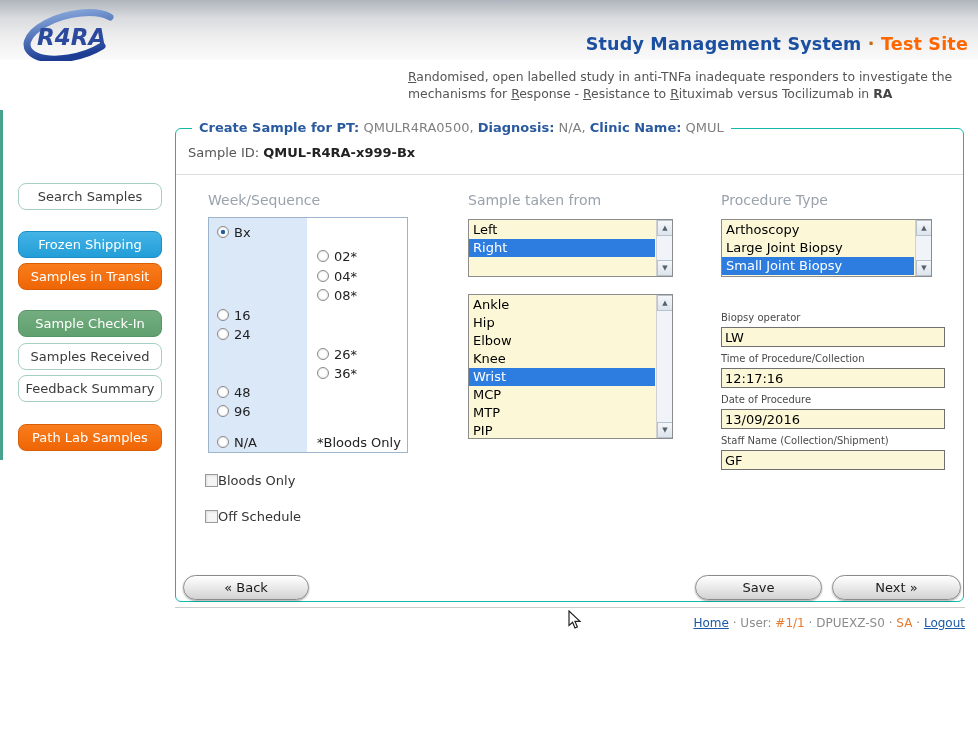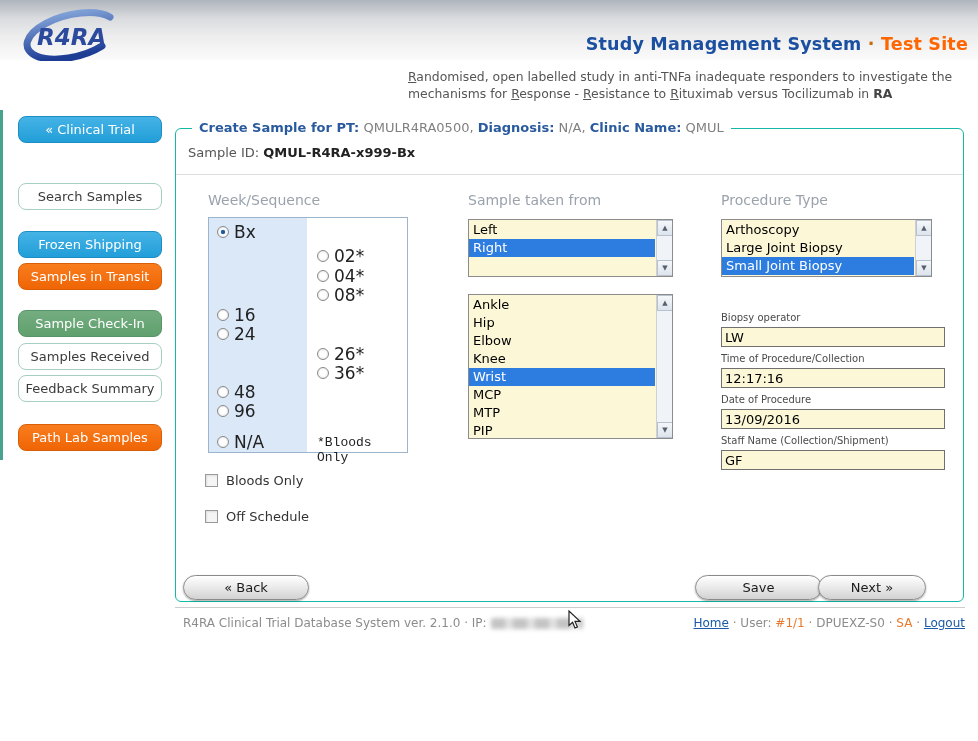--- a/index.html
+++ b/index.html
@@ -43,24 +43,24 @@
   .section-label { position:absolute; color:#9aa2ac; font-size:14px; }
   
   .week-box { position:absolute; left:32px; top:88px; width:200px; height:236px;
     border:1px solid #9cb4cc; background:#fff; }
   .week-blue { position:absolute; left:0; top:0; width:98px; height:100%; background:#dbe8f8; }
   .radio-row { position:absolute; height:14px; display:flex; align-items:center; gap:5px; }
   .radio { width:12px; height:12px; border:1px solid #8a8a8a; border-radius:50%;
     background:radial-gradient(#fff 40%,#dcdcdc); position:relative; flex:none; }
   .radio.sel::after { content:""; position:absolute; left:3px; top:3px; width:4px; height:4px;
     border-radius:50%; background:#1d5a9e; box-shadow:0 0 1px #1d5a9e; }
-  .radio-label { font-size:17px; color:#222; }
-  .footnote { position:absolute; left:108px; top:217px; font-size:13px; color:#222;font-family:Liberation Mono, monospace; }
-  
-  .check-row { position:absolute; left:29px; display:flex; align-items:center; gap:8px; }
+  .radio-label { font-size:13px; color:#222; }
+  .footnote { position:absolute; left:108px; top:217px; font-size:13px; color:#222; }
+  
+  .check-row { position:absolute; left:29px; display:flex; align-items:center; }
   .checkbox { width:13px; height:13px; border:1px solid #9a9a9a; background:#f5f5f5;
     box-shadow:inset 1px 1px 2px #ddd; flex:none; }
   .check-label { font-size:13px; color:#333; }
   
   .listbox { position:absolute; border:1px solid #8c8c8c; background:#fcf8d7; overflow:hidden; }
   .list-rows { position:absolute; left:0; top:1px; right:17px;border-radius:11px; }
   .list-item { height:18px; line-height:18px; padding-left:4px; font-size:13px; color:#000;
     white-space:nowrap; cursor:default; }
   .list-item.sel { background:#2d7ce0; color:#fff; }
   .vscroll { position:absolute; right:0; top:0; bottom:0; width:16px; background:#f0f4f8;
@@ -110,21 +110,20 @@
     <span class="title-main">Study Management System</span>
     <span class="title-sep">·</span>
     <span class="title-site">Test Site</span>
   </div>
   <div class="subtitle">
     <span class="ru">R</span><span>andomised, open labelled study in anti-TNFa inadequate responders to investigate the</span><br>
     <span>mechanisms for </span><span class="ru">R</span><span>esponse - </span><span class="ru">R</span><span>esistance to </span><span class="ru">R</span><span>ituximab versus Tocilizumab in </span><span class="rb">RA</span>
   </div>
 
   <div class="left-strip"></div>
-  <div class="side-btn side-blue" style="top:116px">« Clinical Trial</div>
   <div class="side-btn side-white" style="top:183px">Search Samples</div>
   <div class="side-btn side-blue" style="top:231px">Frozen Shipping</div>
   <div class="side-btn side-orange" style="top:263px">Samples in Transit</div>
   <div class="side-btn side-green" style="top:294px">Sample Check-In</div>
   <div class="side-btn side-white" style="top:343px">Samples Received</div>
   <div class="side-btn side-white" style="top:375px">Feedback Summary</div>
   <div class="side-btn side-orange" style="top:424px">Path Lab Samples</div>
 
   <div class="formbox">
     <div class="legend">
@@ -250,27 +249,24 @@
     <input class="tfield" style="left: 545px; top: 239px;" value="12:17:16">
 
     <div class="field-label" style="left:545px; top:265px">Date of Procedure</div>
     <input class="tfield" style="left: 545px; top: 280px;" value="13/09/2016">
 
     <div class="field-label" style="left:545px; top:306px">Staff Name (Collection/Shipment)</div>
     <input class="tfield" style="left: 545px; top: 321px;" value="GF">
 
     <div class="pill" style="left:7px; top:446px; width:126px">« Back</div>
     <div class="pill" style="left:519px; top:446px; width:127px">Save</div>
-    <div class="pill" style="left:642px; top:446px; width:108px">Next »</div>
+    <div class="pill" style="left:656px; top:446px; width:129px">Next »</div>
   </div>
 
   <div class="footer-divider"></div>
-  <div class="footer-left">
-    <span>R4RA Clinical Trial Database System ver. 2.1.0 · IP:</span><span class="ip-blur"></span>
-  </div>
   <div class="cursor">
     <svg width="16" height="20" viewBox="0 0 16 20">
       <path d="M2,1 L2,15.5 L5.6,12.2 L8,18 L10.4,17 L8,11.4 L13,11.4 Z" fill="#fff" stroke="#222" stroke-width="1.2"></path>
     </svg>
   </div>
   <div class="footer-right">
     <span class="lnk">Home</span>
     <span>·</span>
     <span>User:</span>
     <span class="accent">#1/1</span>

